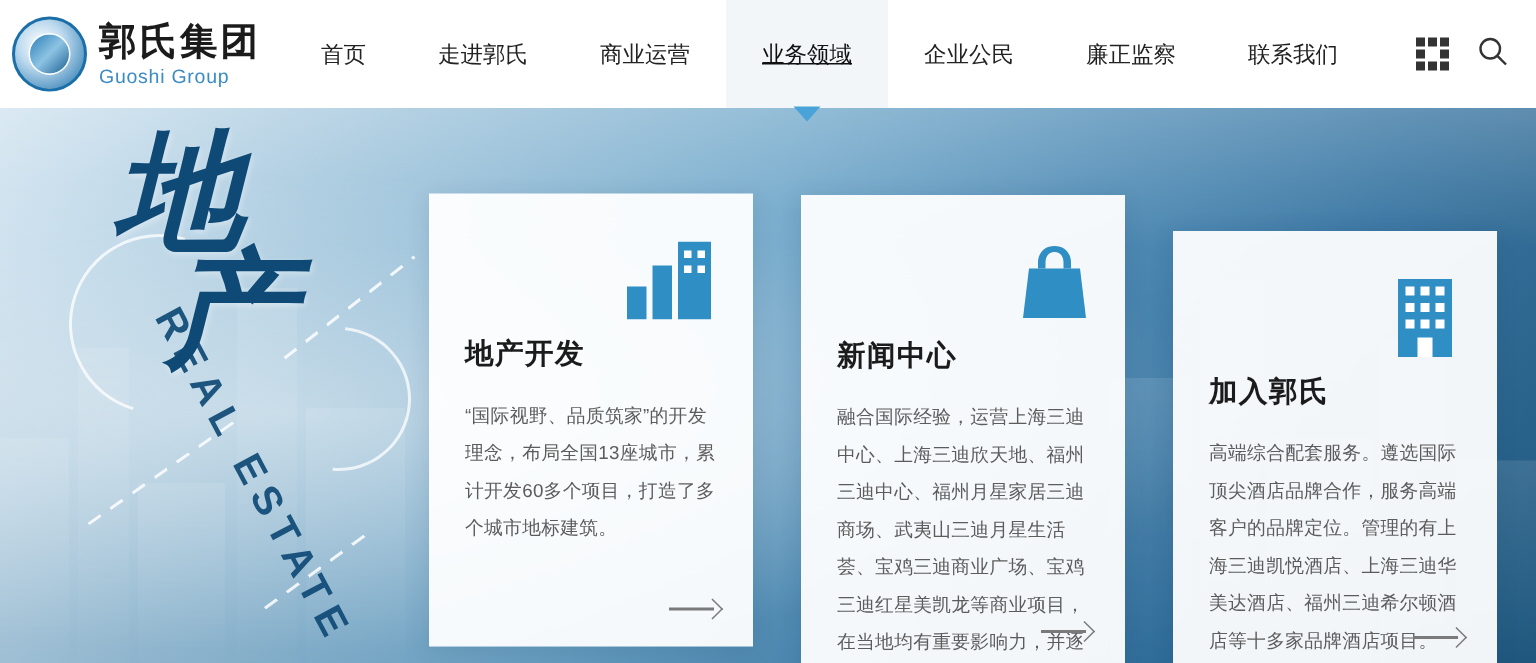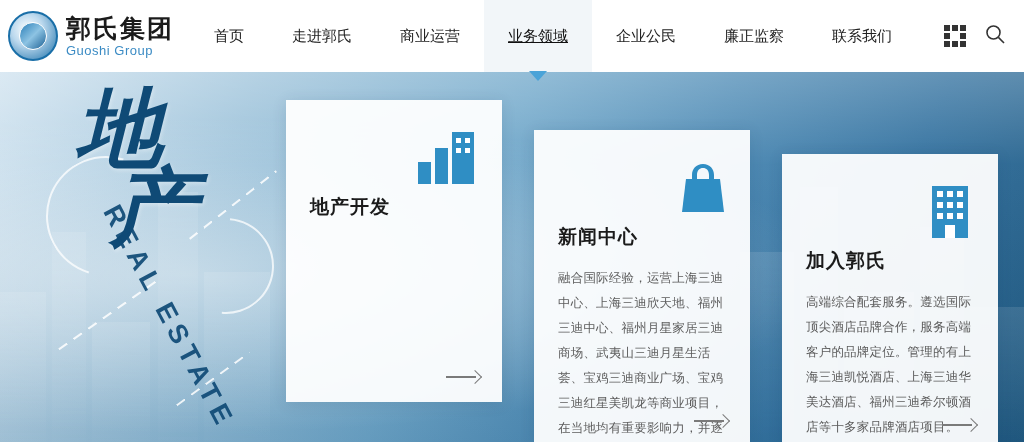--- a/index.html
+++ b/index.html
@@ -180,21 +180,21 @@
     align-items: flex-start;
     height: 100%;
   }
   .card {
     width: 216px;
     background: rgba(255,255,255,0.94);
     padding: 28px 24px 22px 24px;
     position: relative;
     box-shadow: 0 2px 14px rgba(10,50,80,0.12);
   }
-  .card.c1 { height: 302px; margin-top: 28px; }
+  .card.c1 { height: 302px; margin-top: 57px; }
   .card.c2 { height: 316px; margin-top: 58px; margin-left: 32px; }
   .card.c3 { height: 296px; margin-top: 82px; margin-left: 32px; }
 
   .card-icon {
     height: 56px;
     display: flex;
     align-items: flex-end;
     justify-content: flex-end;
     margin-bottom: 10px;
     color: #2f8ec4;
@@ -315,20 +315,21 @@
             <rect x="0" y="30" width="13" height="22"></rect>
             <rect x="17" y="16" width="13" height="36"></rect>
             <rect x="34" y="0" width="22" height="52"></rect>
             <rect x="38" y="6" width="5" height="5" fill="#ffffff"></rect>
             <rect x="47" y="6" width="5" height="5" fill="#ffffff"></rect>
             <rect x="38" y="16" width="5" height="5" fill="#ffffff"></rect>
             <rect x="47" y="16" width="5" height="5" fill="#ffffff"></rect>
           </svg>
         </div>
         <div class="card-title">地产开发</div>
+        <div class="card-desc">“国际视野、品质筑家”的开发理念，布局全国13座城市，累计开发60多个项目，打造了多个城市地标建筑。</div>
         <div class="card-arrow"></div>
       </div>
 
       <div class="card c2">
         <div class="card-icon">
           <svg width="46" height="52" viewBox="0 0 46 52" fill="#2f8ec4">
             <path d="M23 2c-7 0-11 5-11 11v4h5v-4c0-4.5 2.5-7 6-7s6 2.5 6 7v4h5v-4C34 7 30 2 23 2z"></path>
             <path d="M6 17h34l4 33H2z"></path>
           </svg>
         </div>

